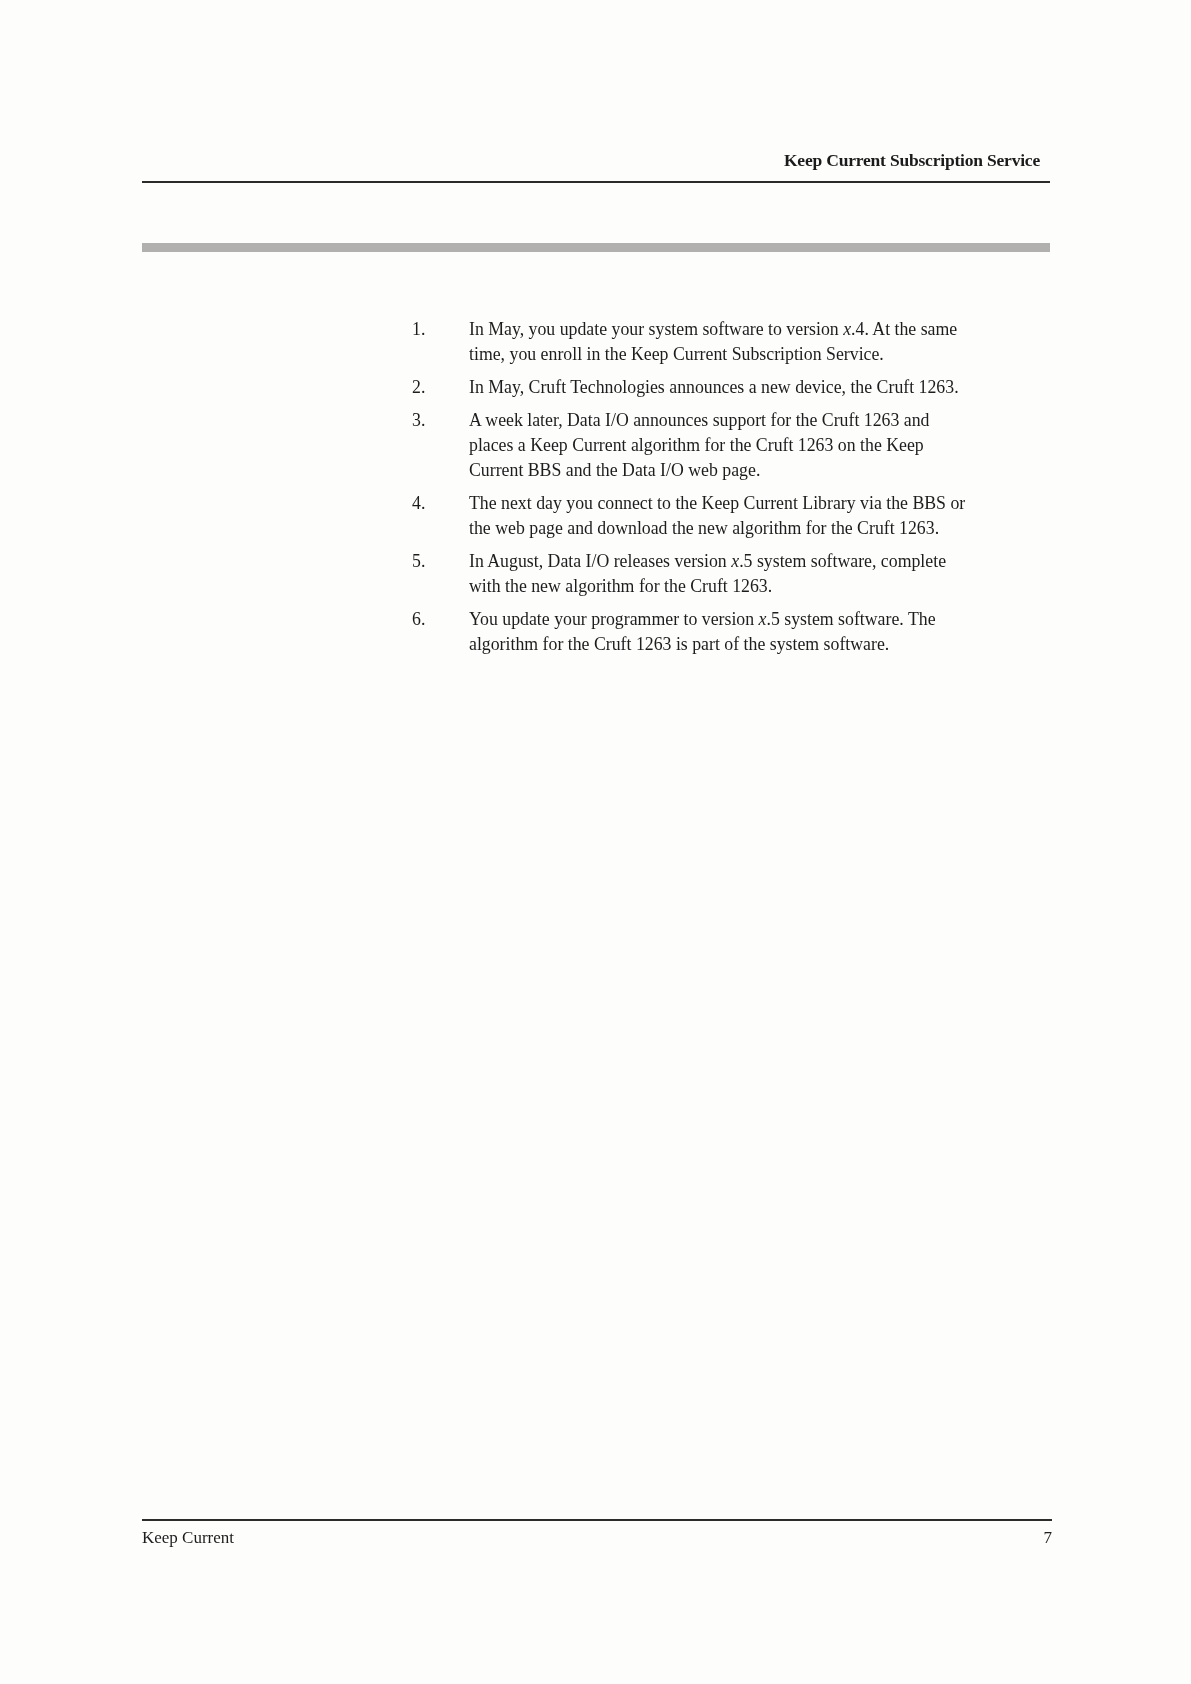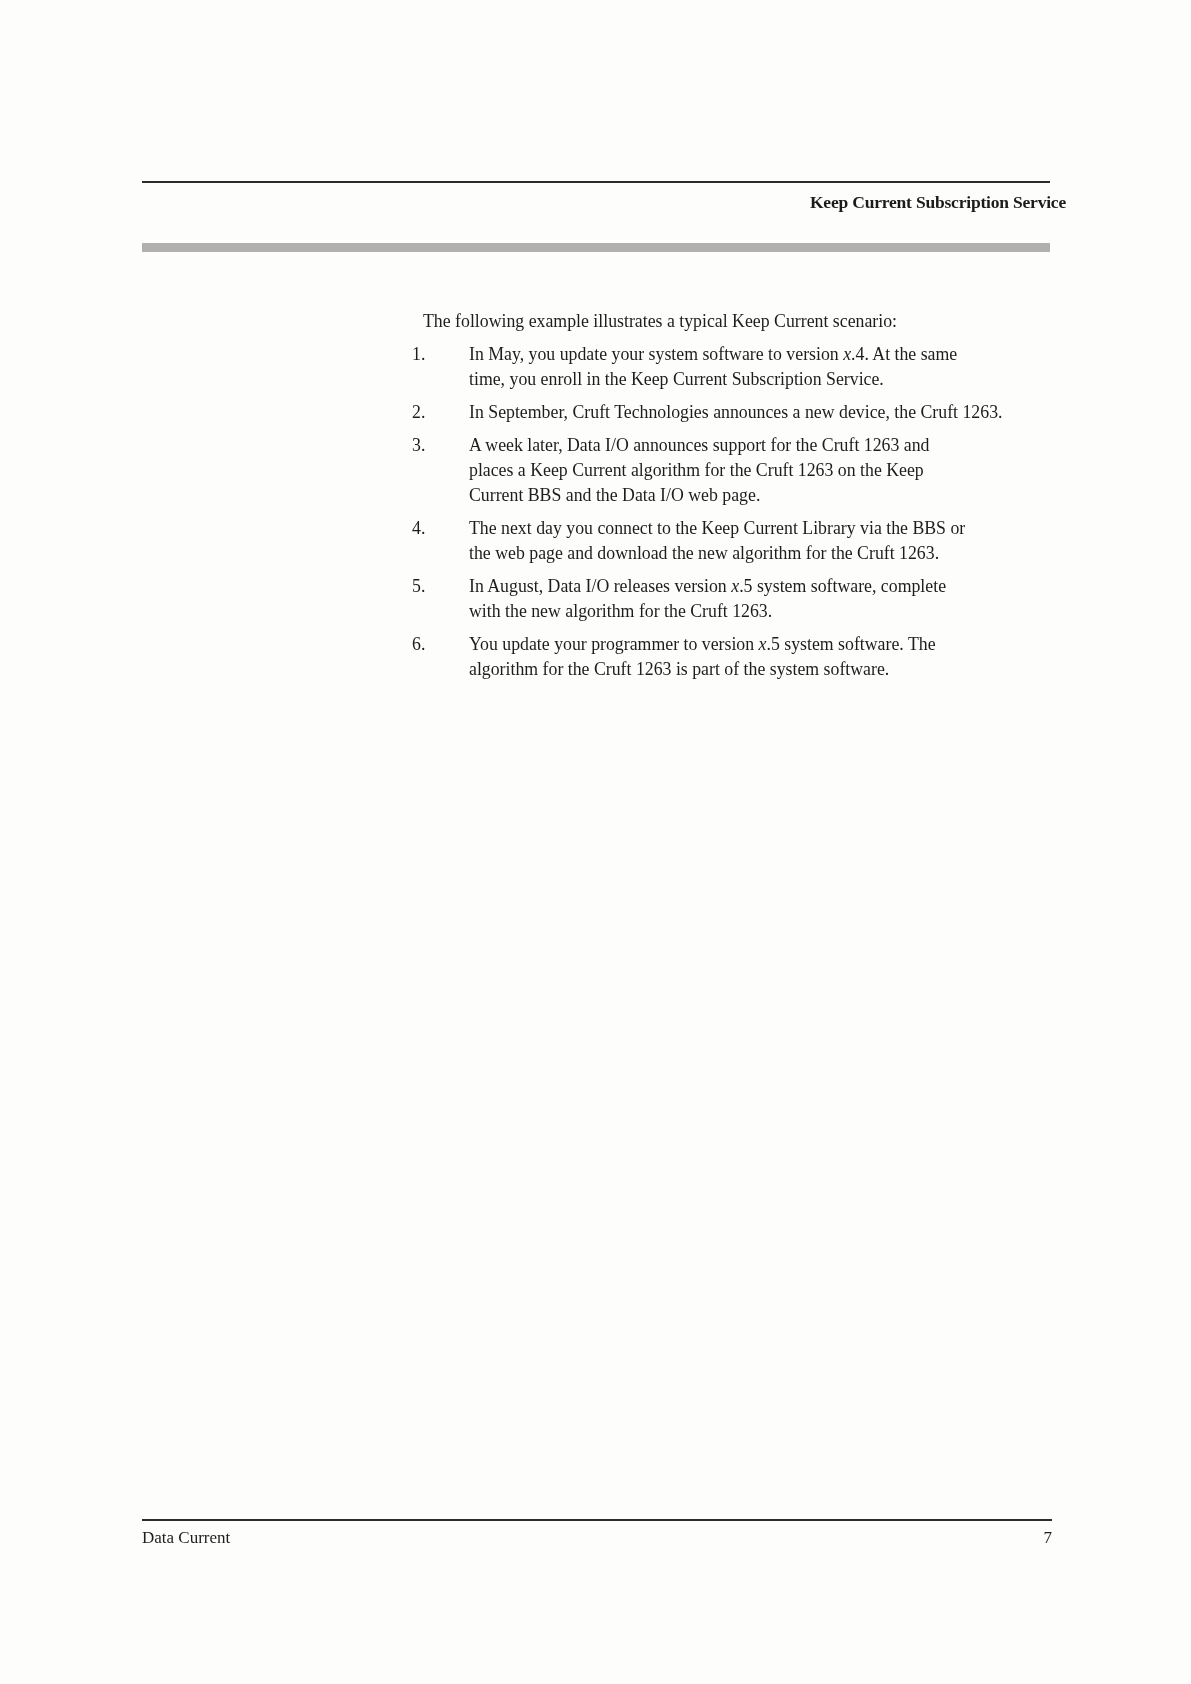--- a/index.html
+++ b/index.html
@@ -14,27 +14,26 @@
     background: #fdfdfc;
     overflow: hidden;
     font-family: "Liberation Serif", "DejaVu Serif", serif;
     color: #1d1d1d;
   }
 
   
   .header-title {
     position: absolute;
     top: 150px;
-    right: 125px;
+    right: 151px;
     font-size: 17.5px;
     font-weight: 700;
     letter-spacing: -0.2px;
     color: #1b1b1b;
     white-space: nowrap;
-    margin-top: 42px;
   }
   .header-rule {
     position: absolute;
     left: 142px;
     top: 181px;
     width: 908px;
     height: 2px;
     background: #2b2b2b;
   }
 
@@ -125,29 +124,28 @@
 
 <div class="page">
 
   <div class="header-title">Keep Current Subscription Service</div>
   <div class="header-rule"></div>
 
   <div class="section-bar"></div>
 
 
   <div class="body-col">
-    <p class="intro">The following example illustrates a typical Keep Current scenario:</p>
     <ol class="steps">
         <li>
           <span class="num">1.</span>
           <span class="txt">In May, you update your system software to version <i>x</i>.4. At the same<br>time, you enroll in the Keep Current Subscription Service.</span>
         </li>
         <li>
           <span class="num">2.</span>
-          <span class="txt">In September, Cruft Technologies announces a new device, the Cruft 1263.</span>
+          <span class="txt">In May, Cruft Technologies announces a new device, the Cruft 1263.</span>
         </li>
         <li>
           <span class="num">3.</span>
           <span class="txt">A week later, Data I/O announces support for the Cruft 1263 and<br>places a Keep Current algorithm for the Cruft 1263 on the Keep<br>Current BBS and the Data I/O web page.</span>
         </li>
         <li>
           <span class="num">4.</span>
           <span class="txt">The next day you connect to the Keep Current Library via the BBS or<br>the web page and download the new algorithm for the Cruft 1263.</span>
         </li>
         <li>
@@ -155,16 +153,16 @@
           <span class="txt">In August, Data I/O releases version <i>x</i>.5 system software, complete<br>with the new algorithm for the Cruft 1263.</span>
         </li>
         <li>
           <span class="num">6.</span>
           <span class="txt">You update your programmer to version <i>x</i>.5 system software. The<br>algorithm for the Cruft 1263 is part of the system software.</span>
         </li>
       </ol>
   </div>
 
   <div class="footer-rule"></div>
-  <div class="footer-book">Data Current</div>
+  <div class="footer-book">Keep Current</div>
   <div class="footer-page">7</div>
 
 </div>
 
 </body></html>

